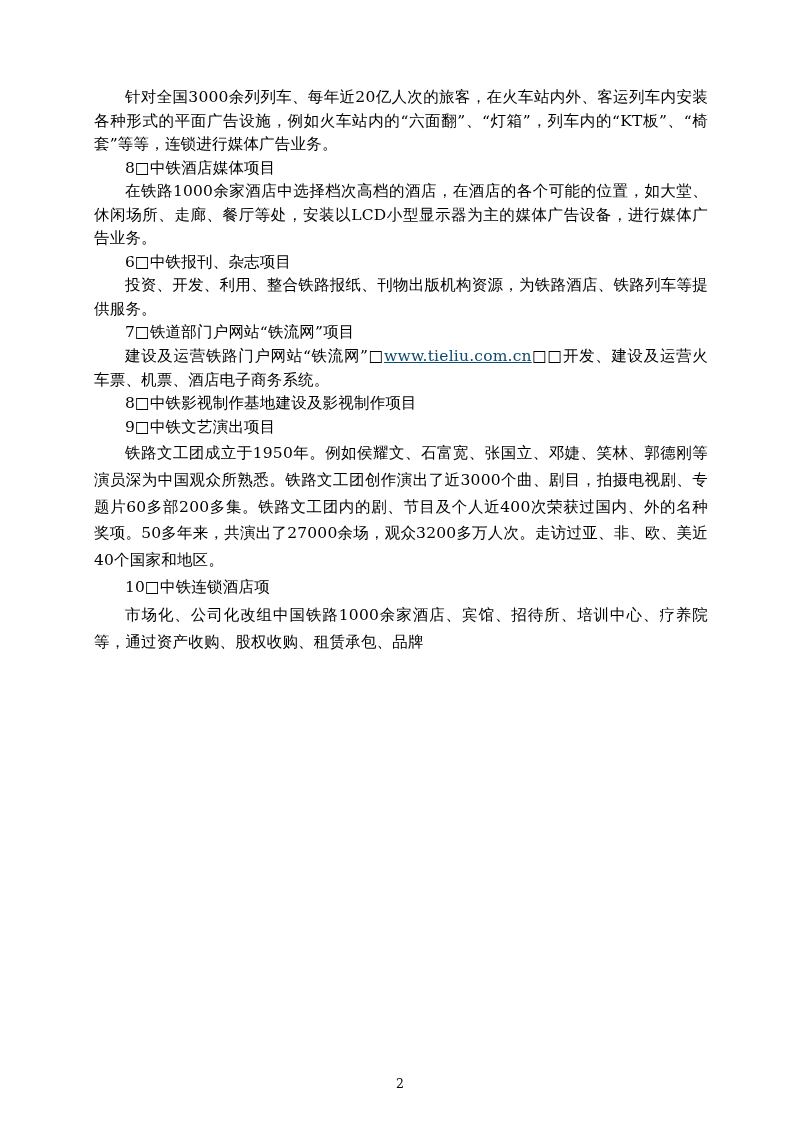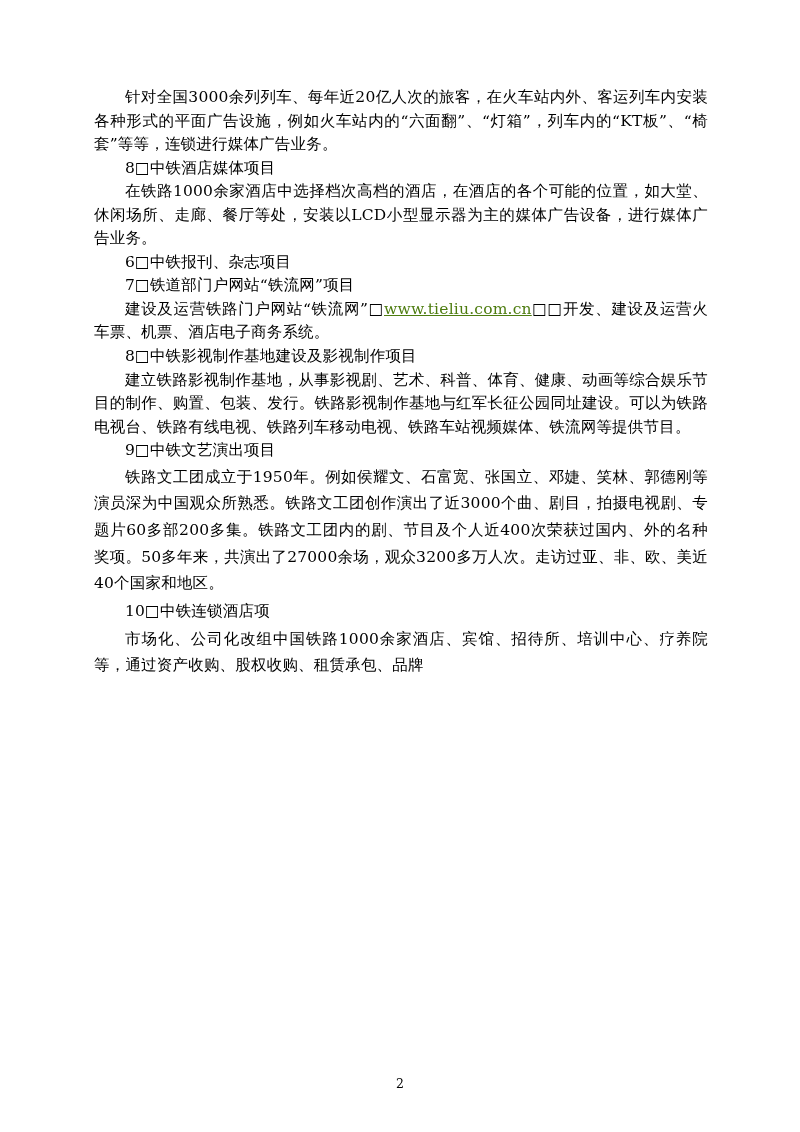--- a/index.html
+++ b/index.html
@@ -34,21 +34,21 @@
   p.indent2 {
     text-indent: 2em;
   }
   p.loose {
     line-height: 1.72;
   }
   .block-gap {
     margin-top: 1px;
   }
   .link {
-    color: #4d7c0f;
+    color: #0c4a6e;
     text-decoration: underline;
   }
   .page-number {
     position: absolute;
     left: 0;
     right: 0;
     top: 1076px;
     text-align: center;
     font-size: 12.5px;
     font-family: "DejaVu Serif", "Liberation Serif", serif;
@@ -62,28 +62,28 @@
   <div class="content">
 
     <p class="indent2">针对全国3000余列列车、每年近20亿人次的旅客，在火车站内外、客运列车内安装各种形式的平面广告设施，例如火车站内的“六面翻”、“灯箱”，列车内的“KT板”、“椅套”等等，连锁进行媒体广告业务。</p>
 
     <p class="indent2">8□中铁酒店媒体项目</p>
 
     <p class="indent2">在铁路1000余家酒店中选择档次高档的酒店，在酒店的各个可能的位置，如大堂、休闲场所、走廊、餐厅等处，安装以LCD小型显示器为主的媒体广告设备，进行媒体广告业务。</p>
 
     <p class="indent2">6□中铁报刊、杂志项目</p>
 
+    <p class="indent2"> 投资、开发、利用、整合铁路报纸、刊物出版机构资源，为铁路酒店、铁路列车等提供服务。</p>
 
     <p class="indent2">7□铁道部门户网站“铁流网”项目</p>
 
     <p class="indent2"><span>建设及运营铁路门户网站“铁流网”□</span><a class="link" href="#">www.tieliu.com.cn</a><span>□□开发、建设及运营火车票、机票、酒店电子商务系统。</span></p>
 
     <p class="indent2">8□中铁影视制作基地建设及影视制作项目</p>
 
-    <p class="indent2">建立铁路影视制作基地，从事影视剧、艺术、科普、体育、健康、动画等综合娱乐节目的制作、购置、包装、发行。铁路影视制作基地与红军长征公园同址建设。可以为铁路电视台、铁路有线电视、铁路列车移动电视、铁路车站视频媒体、铁流网等提供节目。</p>
 
     <p class="indent2">9□中铁文艺演出项目</p>
 
 
     <p class="indent2 loose block-gap">铁路文工团成立于1950年。例如侯耀文、石富宽、张国立、邓婕、笑林、郭德刚等演员深为中国观众所熟悉。铁路文工团创作演出了近3000个曲、剧目，拍摄电视剧、专题片60多部200多集。铁路文工团内的剧、节目及个人近400次荣获过国内、外的名种奖项。50多年来，共演出了27000余场，观众3200多万人次。走访过亚、非、欧、美近40个国家和地区。</p>
 
 
     <p class="indent2 loose block-gap">10□中铁连锁酒店项</p>
 
     <p class="indent2 loose block-gap">市场化、公司化改组中国铁路1000余家酒店、宾馆、招待所、培训中心、疗养院等，通过资产收购、股权收购、租赁承包、品牌</p>

